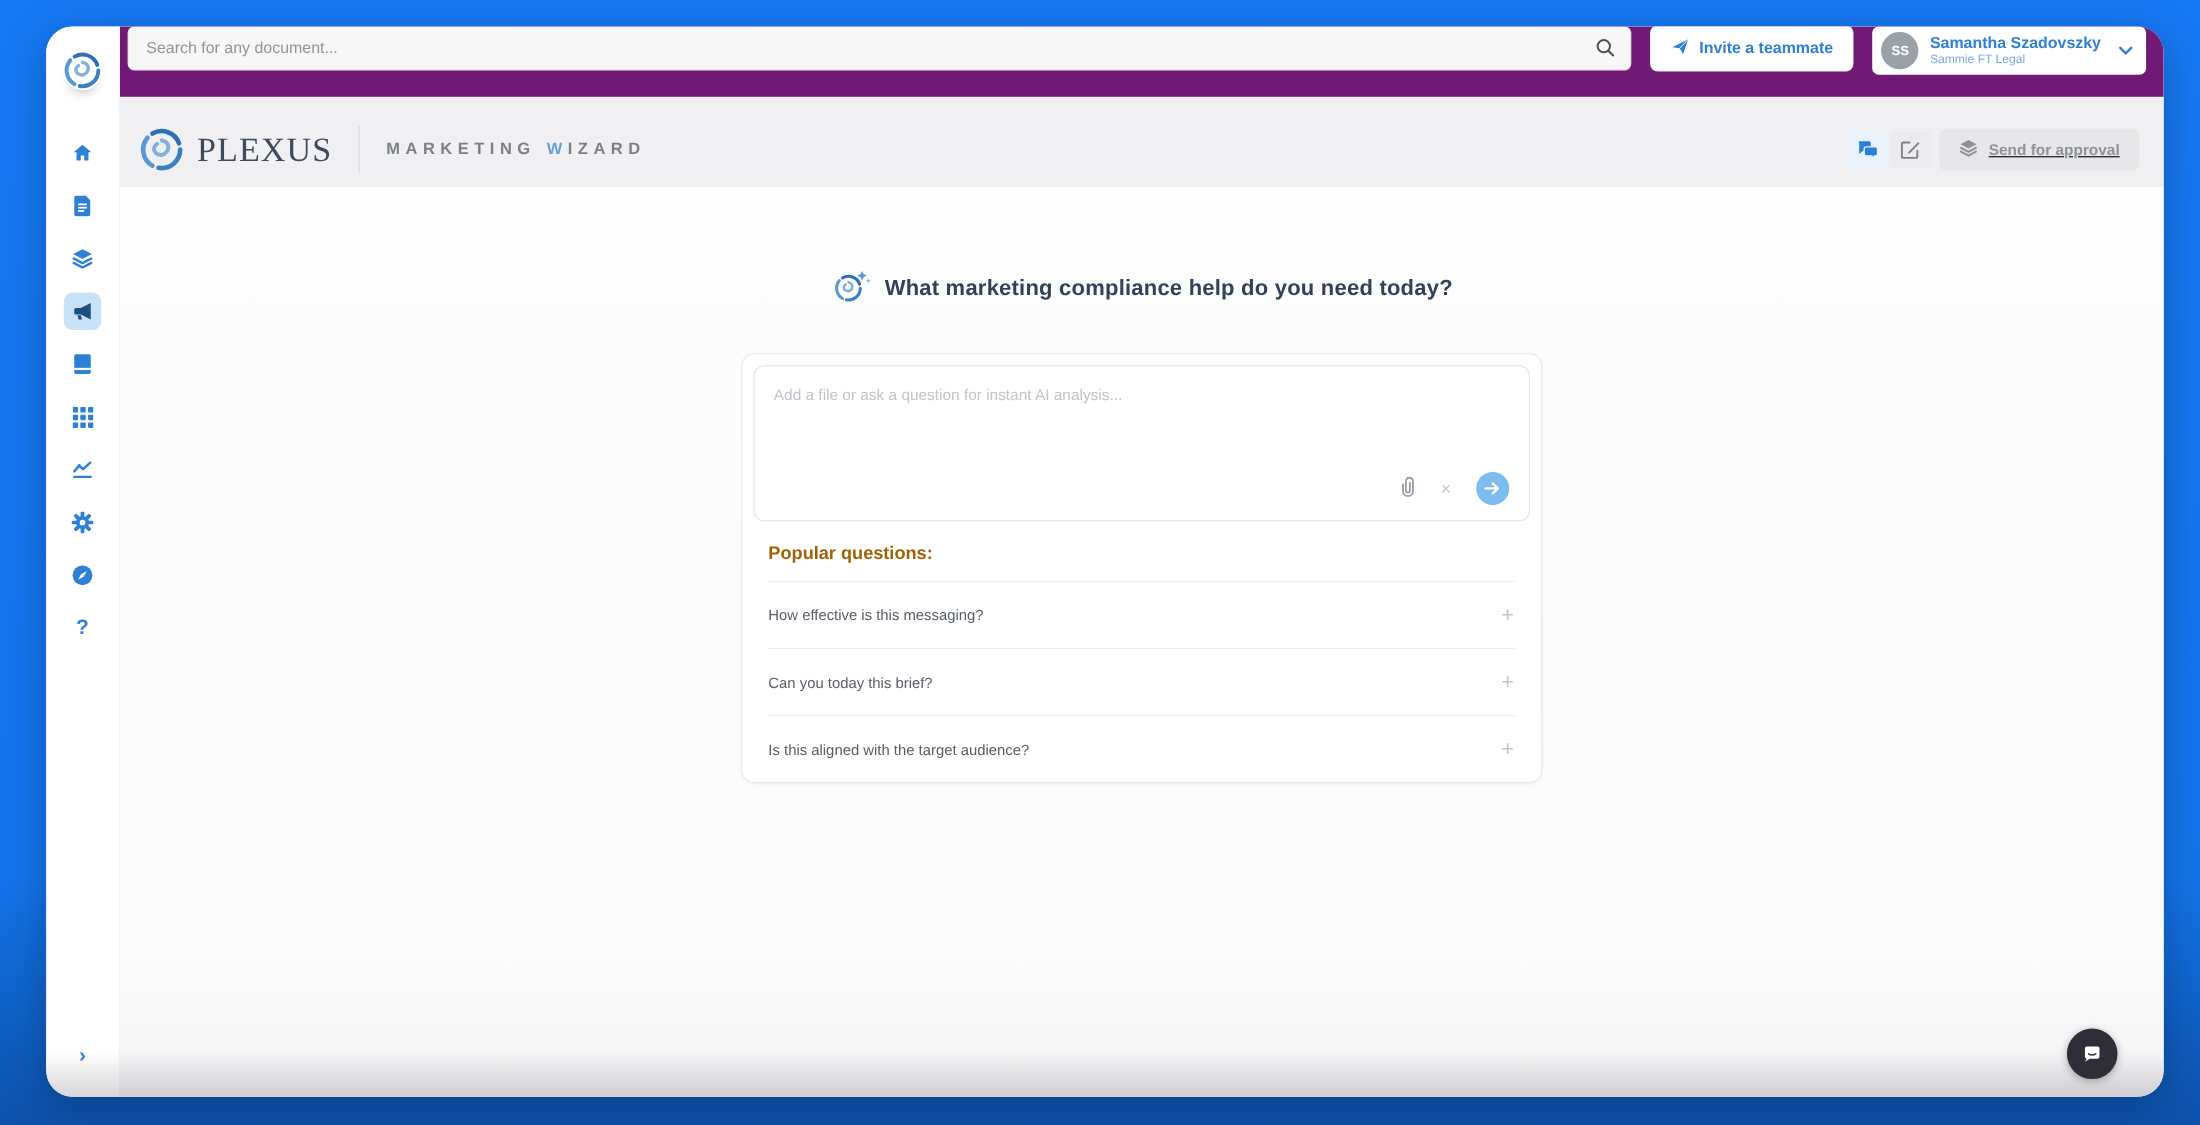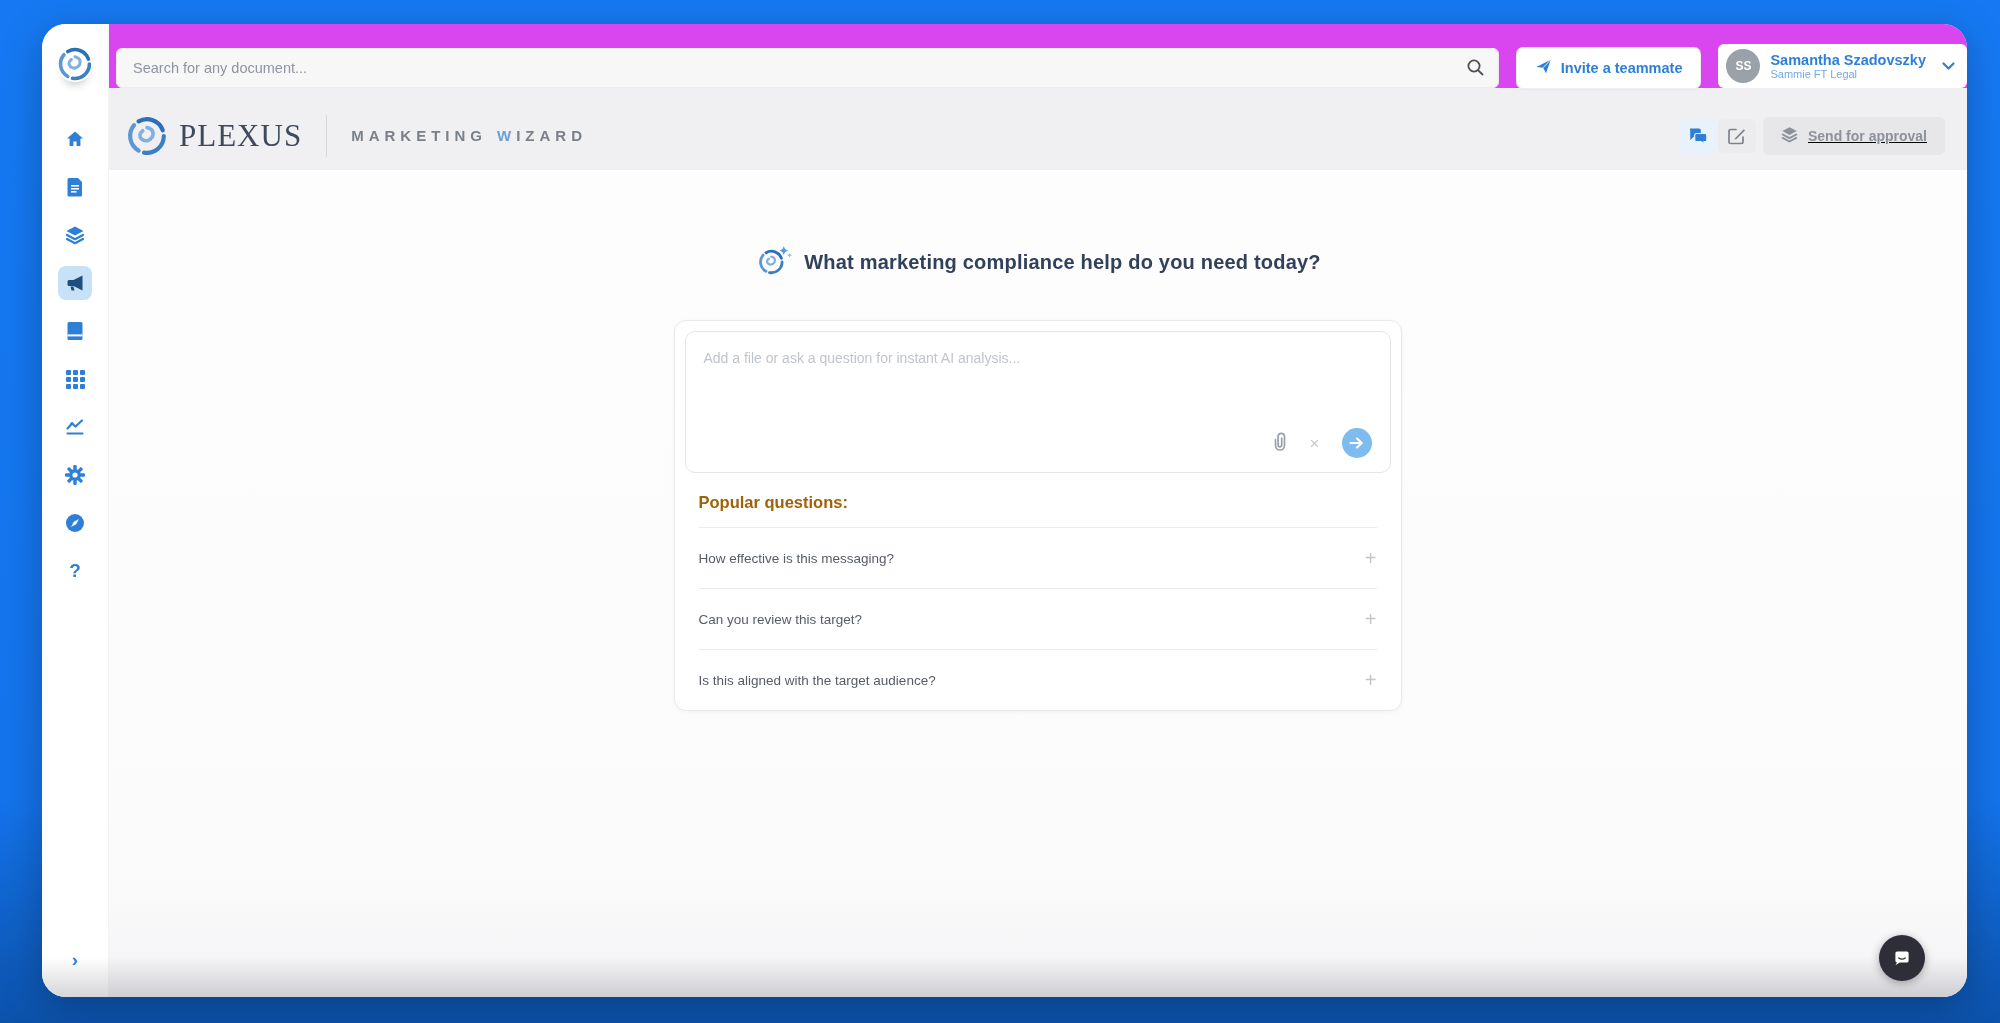--- a/index.html
+++ b/index.html
@@ -17,34 +17,34 @@
   .side-nav{position:absolute;left:0;top:98px;width:66px;display:flex;flex-direction:column;align-items:center;}
   .side-item{width:34px;height:34px;margin-bottom:14px;border-radius:8px;display:flex;
     align-items:center;justify-content:center;cursor:pointer;color:#2e7fd6;}
   .side-item.active{background:#c7e1f7;}
   .side-item svg{display:block;}
   .help-glyph{font-size:19px;font-weight:700;color:#2e7fd6;}
   .side-expand{position:absolute;bottom:26px;left:0;width:66px;text-align:center;color:#2e7fd6;
     font-size:19px;font-weight:700;cursor:pointer;}
 
   
-  .topbar{position:absolute;left:66px;right:0;top:0;height:64px;background:#d946ef;display:flex;
-    align-items:flex-end;padding:0 0 0 8px;box-sizing:border-box;z-index:3;}
+  .topbar{position:absolute;left:66px;right:0;top:0;height:64px;background:#701a75;display:flex;
+    align-items:flex-start;padding:0 16px 0 8px;box-sizing:border-box;z-index:3;}
   .search{position:relative;flex:1;margin-right:18px;}
   .search input{width:100%;height:40px;box-sizing:border-box;background:#f7f7f8;
     border:1px solid #ececee;border-radius:6px;padding:0 44px 0 16px;font-size:14.5px;
     font-family:"Liberation Sans",sans-serif;color:#3c424b;outline:none;}
   .search input::placeholder{color:#8f959e;}
   .search-ic{position:absolute;right:14px;top:10px;cursor:pointer;}
   .invite{display:flex;align-items:center;gap:9px;height:40px;padding:0 18px;background:#fff;
     border:none;border-radius:6px;box-shadow:0 0 0 1px #f0f0f2,0 1px 3px rgba(0,0,0,.07);
     color:#2e7fd6;font-size:14.5px;font-weight:700;font-family:"Liberation Sans",sans-serif;
     cursor:pointer;margin-right:18px;white-space:nowrap;}
   .userchip{display:flex;align-items:center;gap:10px;height:44px;padding:0 12px 0 8px;
-    background:#fff;border-radius:6px;cursor:pointer;margin-top:15px;}
+    background:#fff;border-radius:6px;cursor:pointer;}
   .avatar{width:34px;height:34px;border-radius:50%;background:#9aa1a9;color:#fff;display:flex;
     align-items:center;justify-content:center;font-size:12px;font-weight:700;}
   .uname{font-size:14.5px;font-weight:700;color:#2e7fd6;line-height:16px;white-space:nowrap;}
   .usub{font-size:11px;color:#72aae4;line-height:13px;}
   .chev{margin-left:6px;display:flex;}
 
   
   .module-header{position:absolute;left:66px;right:0;top:64px;height:82px;background:#f0f0f2;
     display:flex;align-items:center;padding:13px 22px 0 18px;box-sizing:border-box;z-index:2;}
   .brand{display:flex;align-items:center;gap:11px;}
@@ -317,21 +317,21 @@
       </div>
 
       <div class="popular">
         <div class="popular-title">Popular questions:</div>
         <div class="popular-list">
           <div class="qrow">
             <span>How effective is this messaging?</span>
             <span class="plus">+</span>
           </div>
           <div class="qrow">
-            <span>Can you review this target?</span>
+            <span>Can you today this brief?</span>
             <span class="plus">+</span>
           </div>
           <div class="qrow">
             <span>Is this aligned with the target audience?</span>
             <span class="plus">+</span>
           </div>
         </div>
       </div>
     </section>
   </main>

